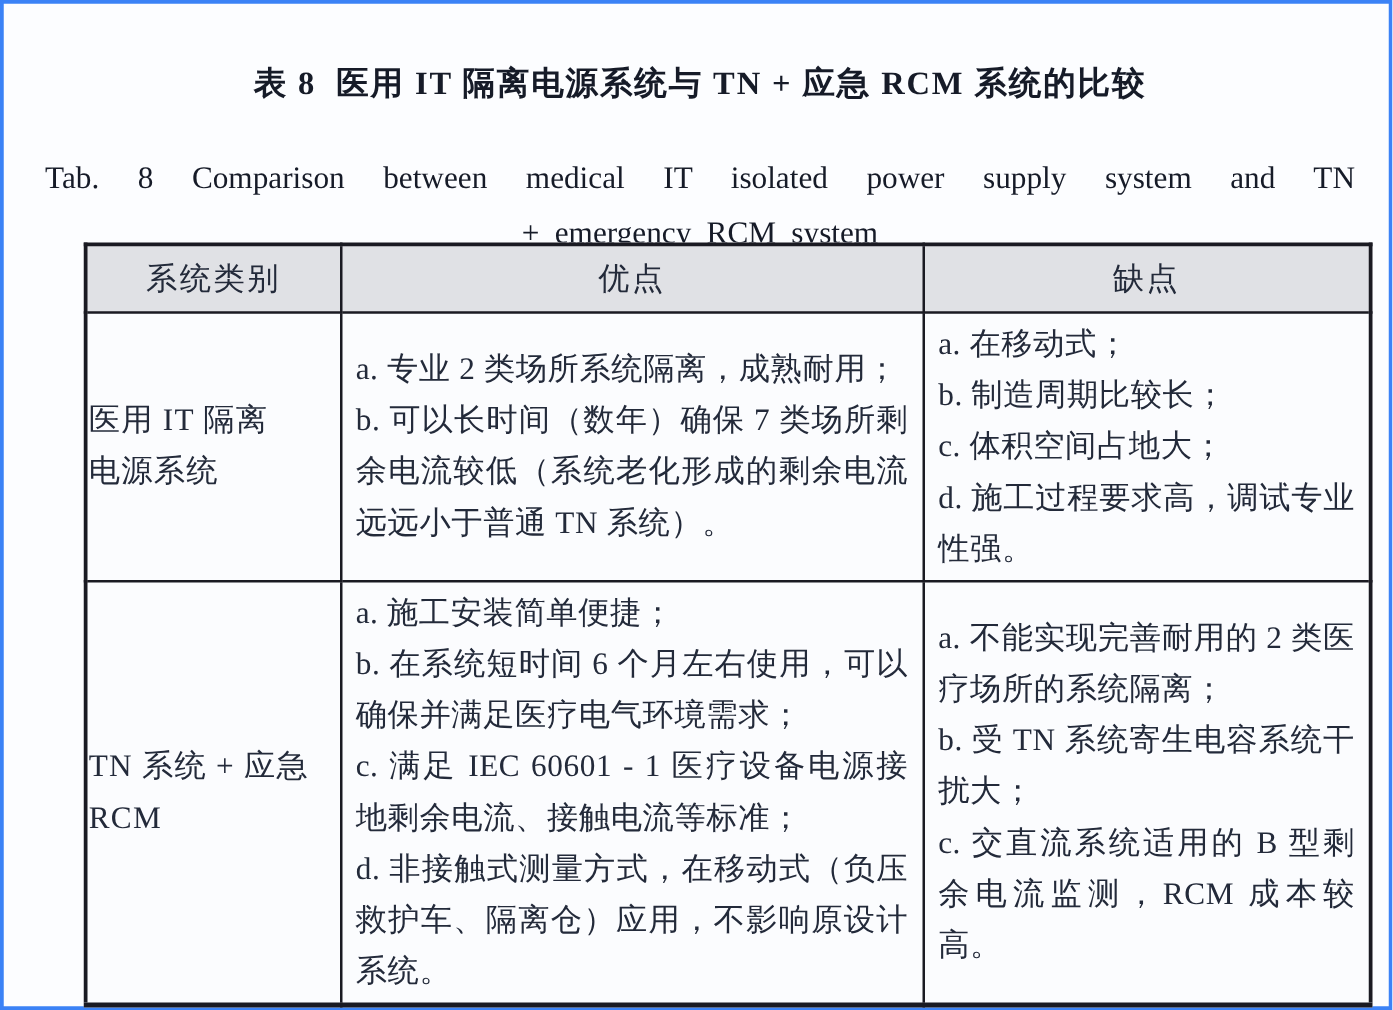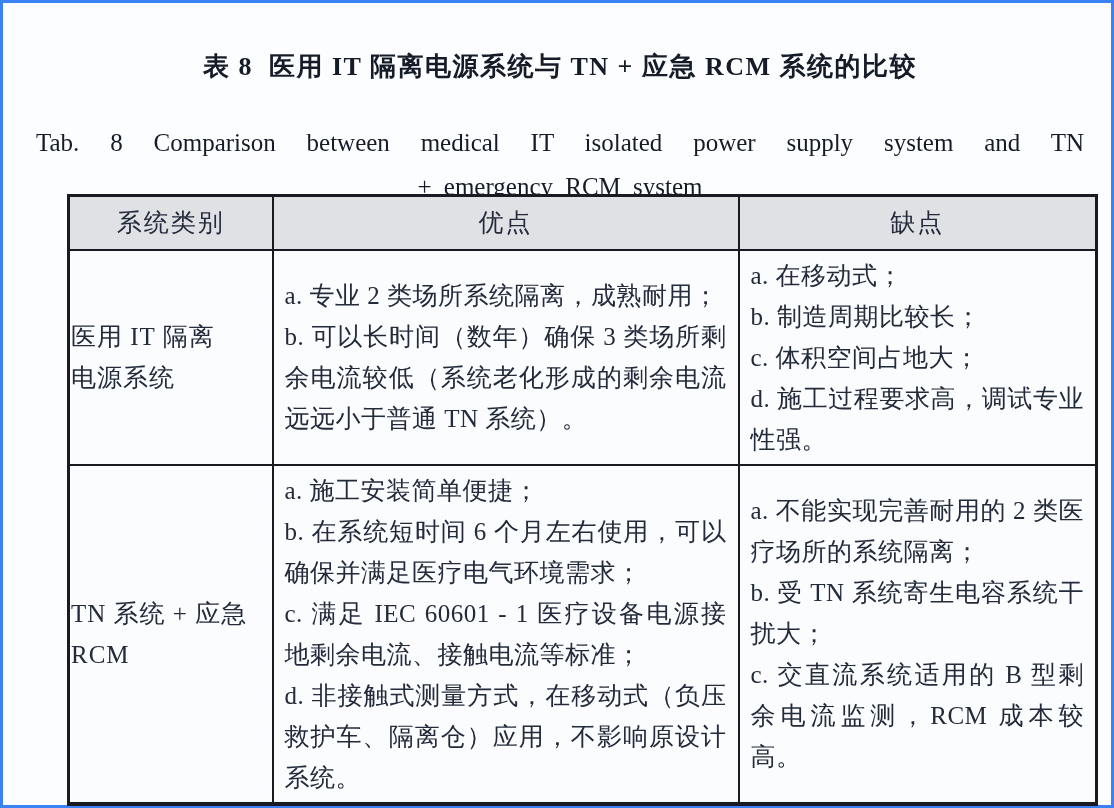--- a/index.html
+++ b/index.html
@@ -120,21 +120,21 @@
         <th class="hdr">优点</th>
         <th class="hdr">缺点</th>
       </tr>
     </thead>
     <tbody>
       <tr class="r1">
         <td class="cat">医用 IT 隔离
 电源系统</td>
         <td class="list">
           <div class="item">a. 专业 2 类场所系统隔离，成熟耐用；</div>
-          <div class="item">b. 可以长时间（数年）确保 3 类场所剩余电流较低（系统老化形成的剩余电流远远小于普通 TN 系统）。</div>
+          <div class="item">b. 可以长时间（数年）确保 7 类场所剩余电流较低（系统老化形成的剩余电流远远小于普通 TN 系统）。</div>
         </td>
         <td class="list">
           <div class="item">a. 在移动式；</div>
           <div class="item">b. 制造周期比较长；</div>
           <div class="item">c. 体积空间占地大；</div>
           <div class="item">d. 施工过程要求高，调试专业性强。</div>
         </td>
       </tr>
       <tr class="r2">
         <td class="cat">TN 系统 + 应急

